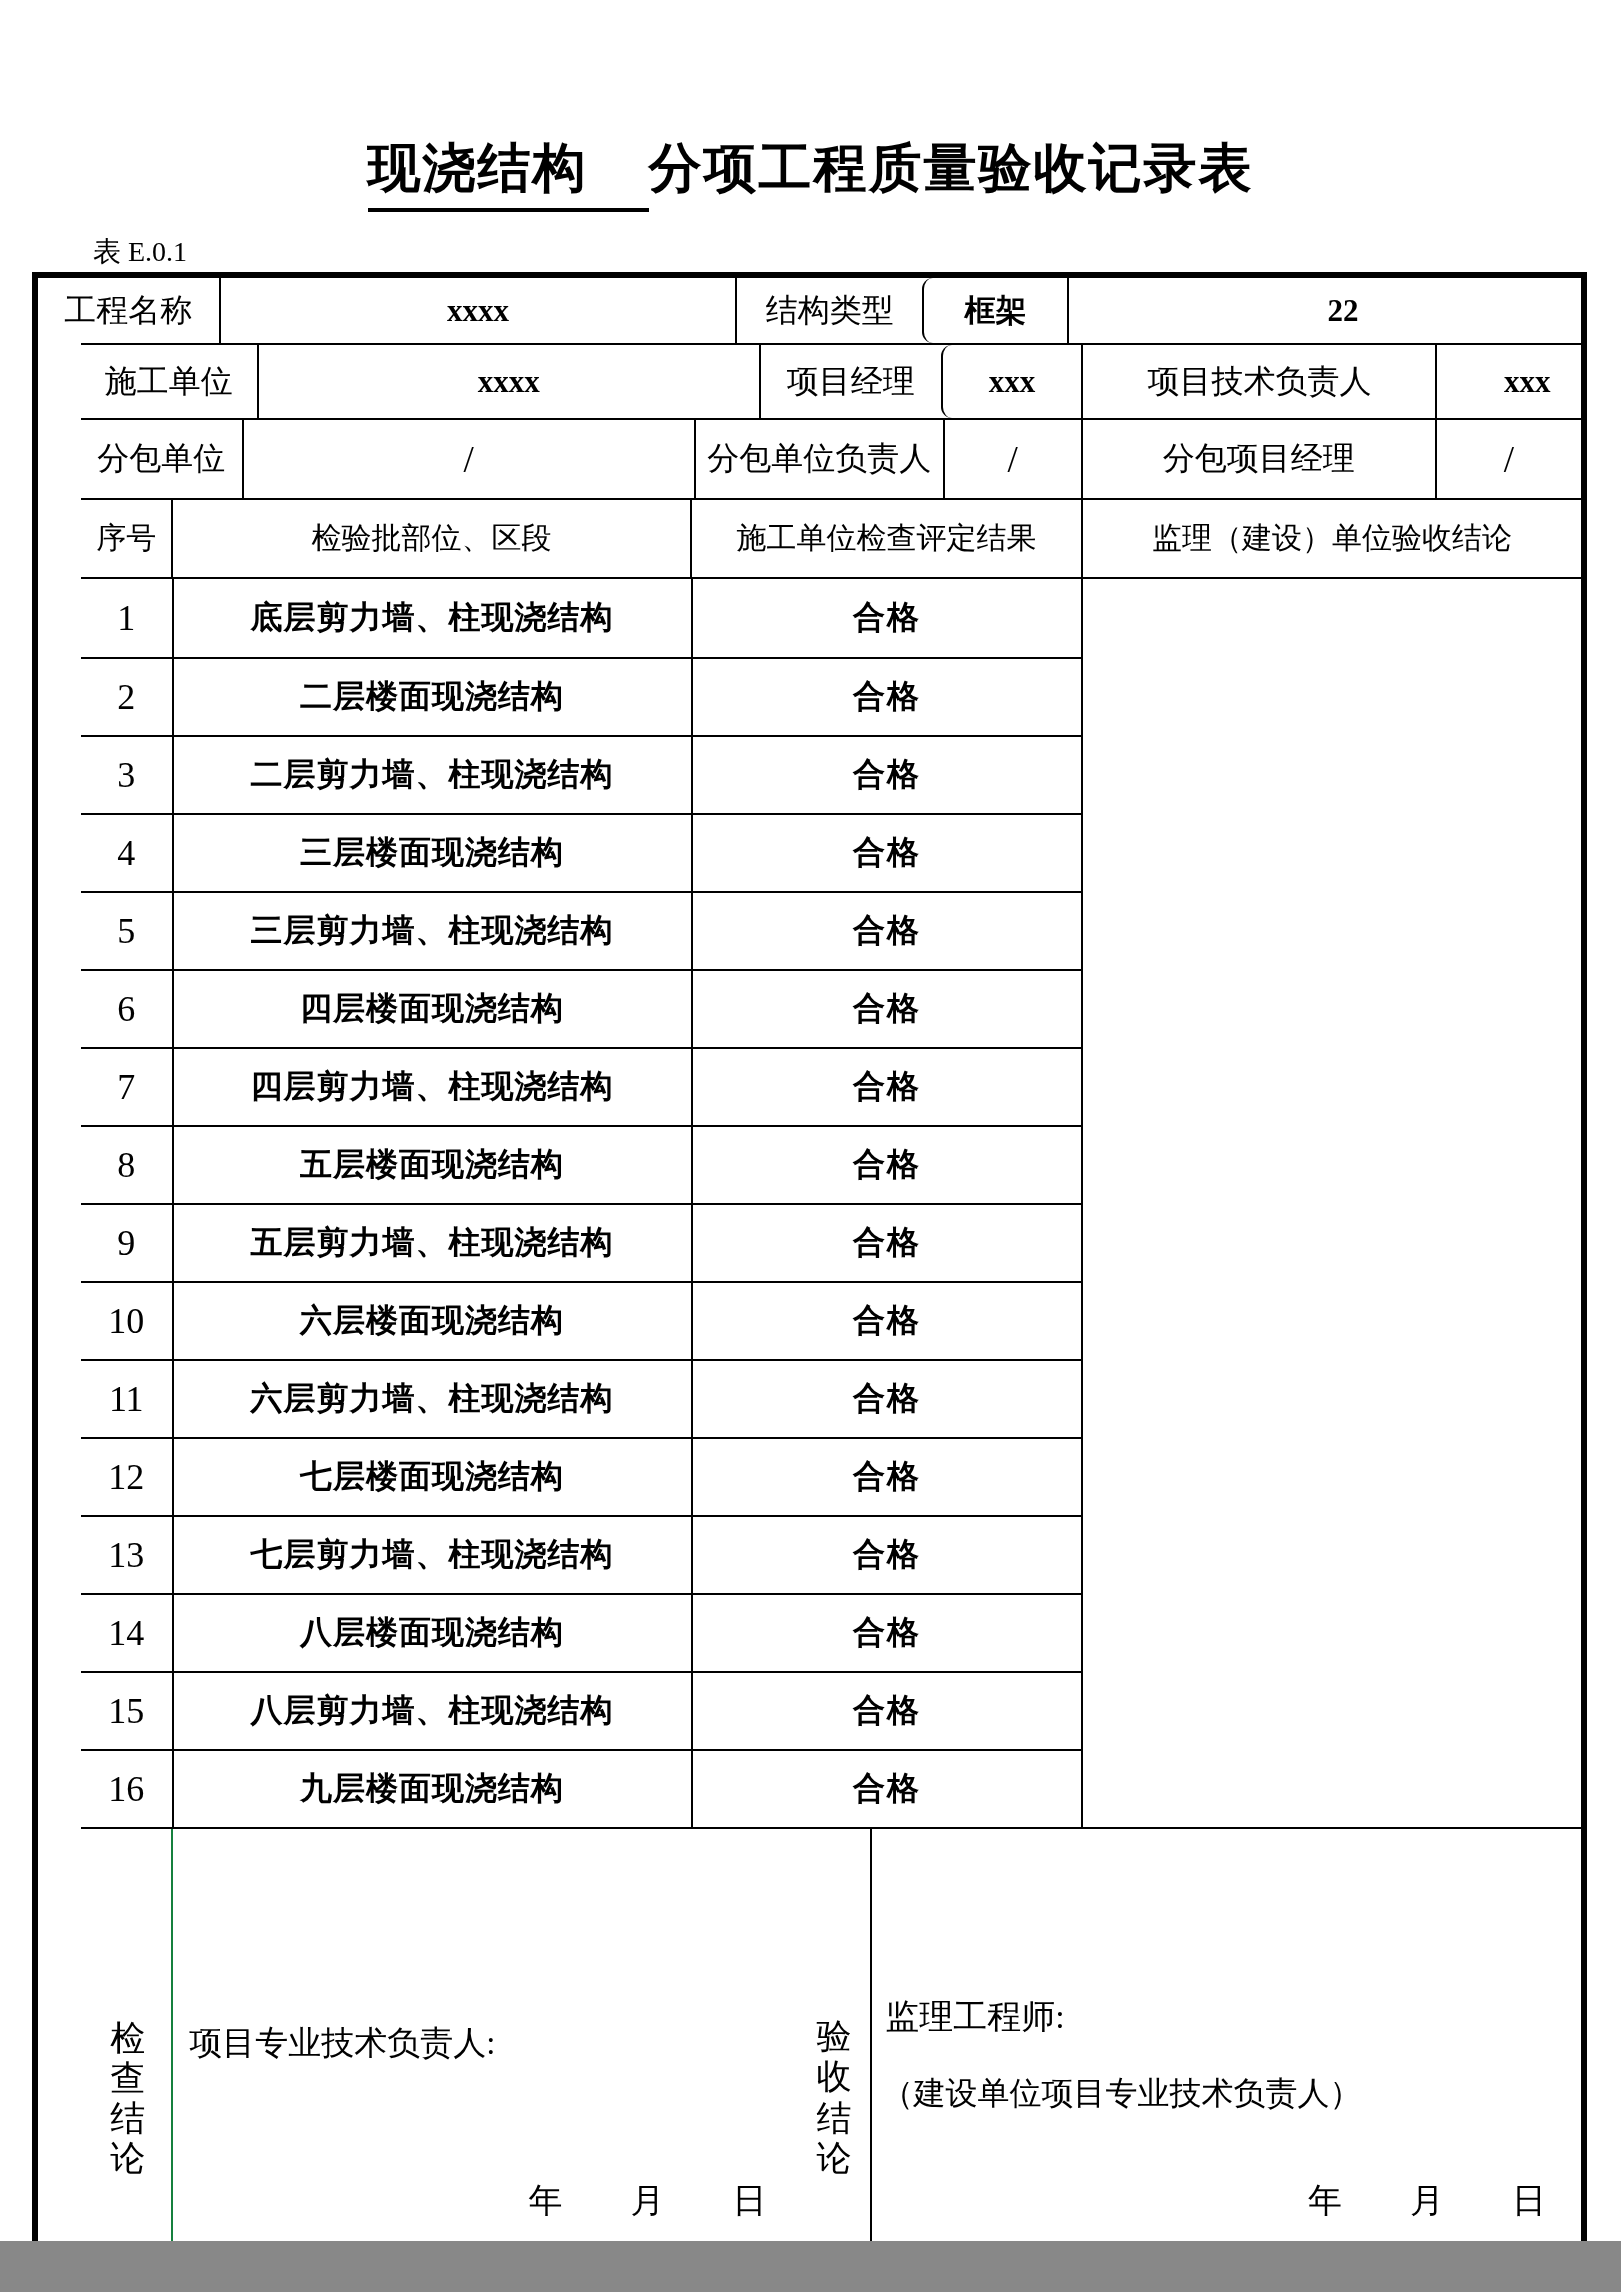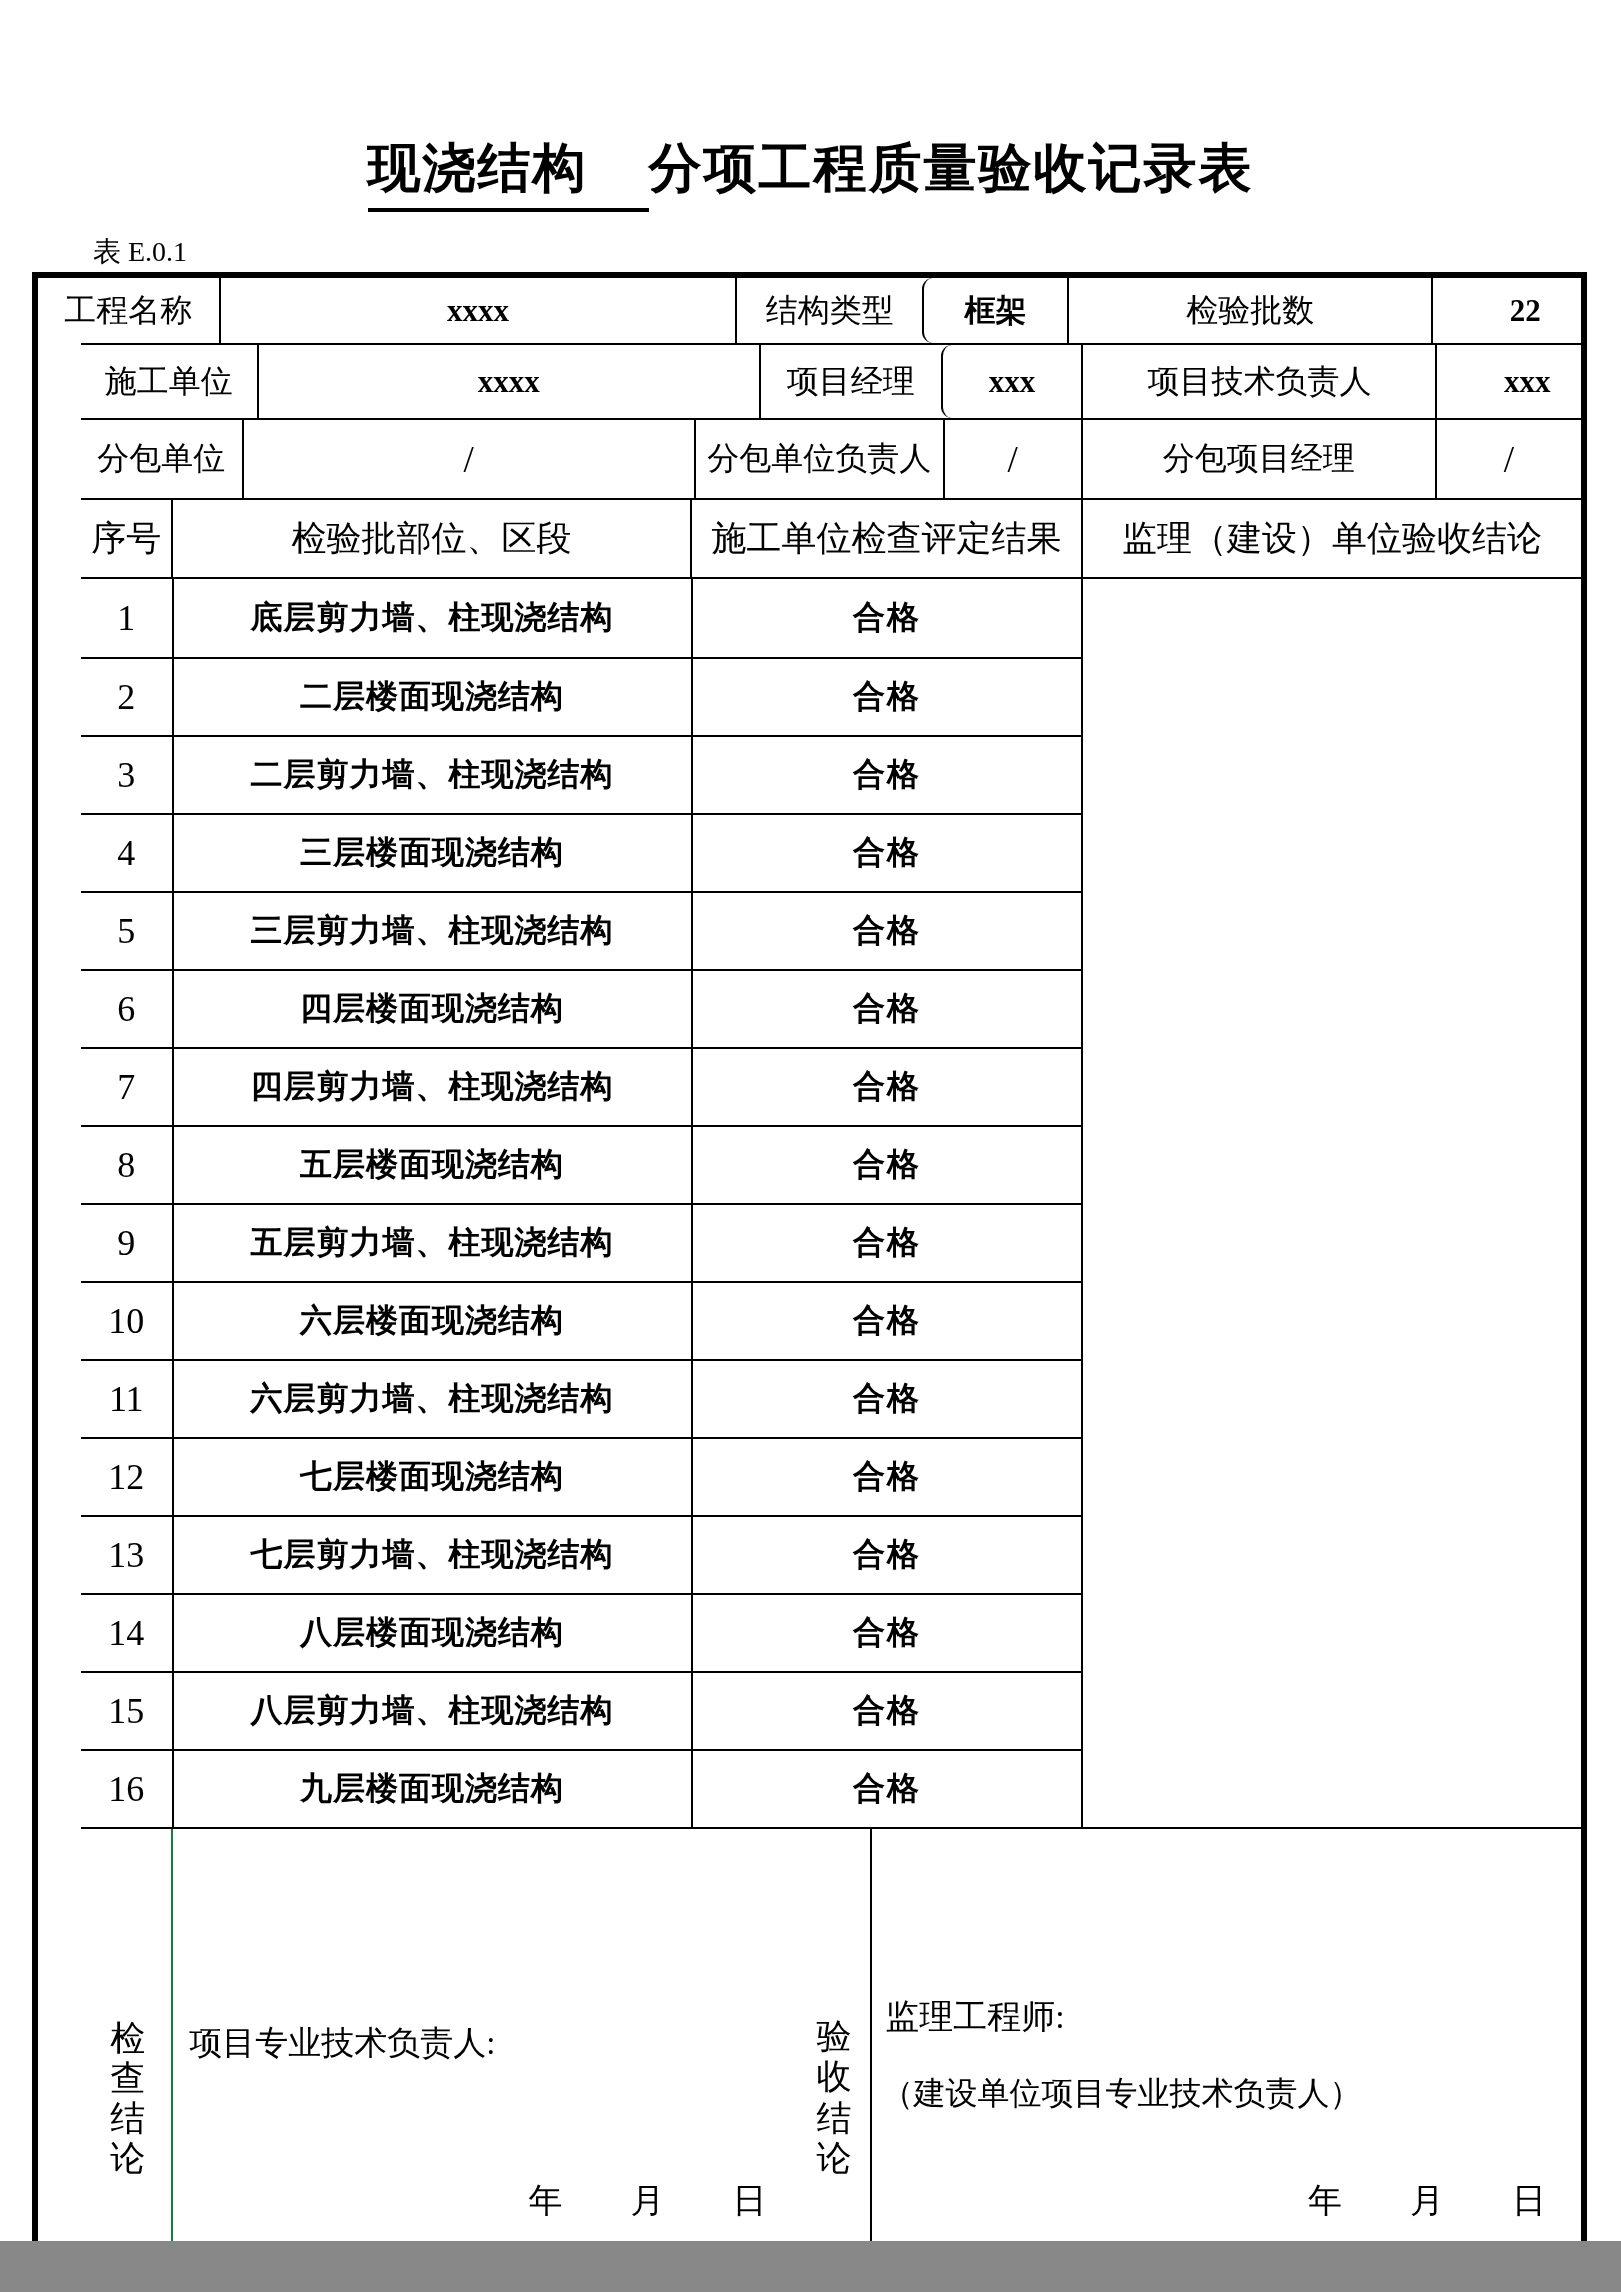--- a/index.html
+++ b/index.html
@@ -48,21 +48,21 @@
     text-align:center;
   }
   .cell + .cell{border-left:2px solid #000;}
   .lbl{font-size:32px;}
   .val{font-size:31px;font-weight:bold;}
   .slash{font-size:37px;font-weight:normal;}
   .r-info1{height:65px;}
   .r-info2{height:75px;}
   .r-info3{height:80px;}
   .r-head{height:79px;}
-  .r-head .cell{font-size:35px;}
+  .r-head .cell{font-size:30px;}
   
   .w-a1{width:11.7%;} .w-a2{width:33.5%;} .w-a3{width:12.1%;}
   .w-a4{width:9.4%;border-radius:11px;}  .w-a5{width:23.6%;} .w-a6{flex:1;padding-left:36px;}
   .w-b1{width:10.7%;} .w-b2{width:30.15%;} .w-b3{width:16.6%;}
   .w-b4{width:9.2%;}  .w-b5{width:23.6%;} .w-b6{flex:1;}
   
   .w-no{width:6.03%;} .w-loc{width:34.55%;} .w-res{width:26.1%;} .w-sup{flex:1;}
   
   .data-region{display:flex;}
   .data-left{width:66.68%;box-sizing:border-box;}
@@ -101,21 +101,20 @@
 
   <div class="table-code">表 E.0.1</div>
 
   <div class="tbl">
 
     <div class="trow r-info1">
       <div class="cell lbl w-a1">工程名称</div>
       <div class="cell val w-a2">xxxx</div>
       <div class="cell lbl w-a3">结构类型</div>
       <div class="cell val w-a4">框架</div>
-      <div class="cell lbl w-a5">检验批数</div>
       <div class="cell val w-a6">22</div>
     </div>
 
     <div class="trow r-info2">
       <div class="cell lbl w-a1">施工单位</div>
       <div class="cell val w-a2">xxxx</div>
       <div class="cell lbl w-a3">项目经理</div>
       <div class="cell val w-a4">xxx</div>
       <div class="cell lbl w-a5">项目技术负责人</div>
       <div class="cell val w-a6">xxx</div>

